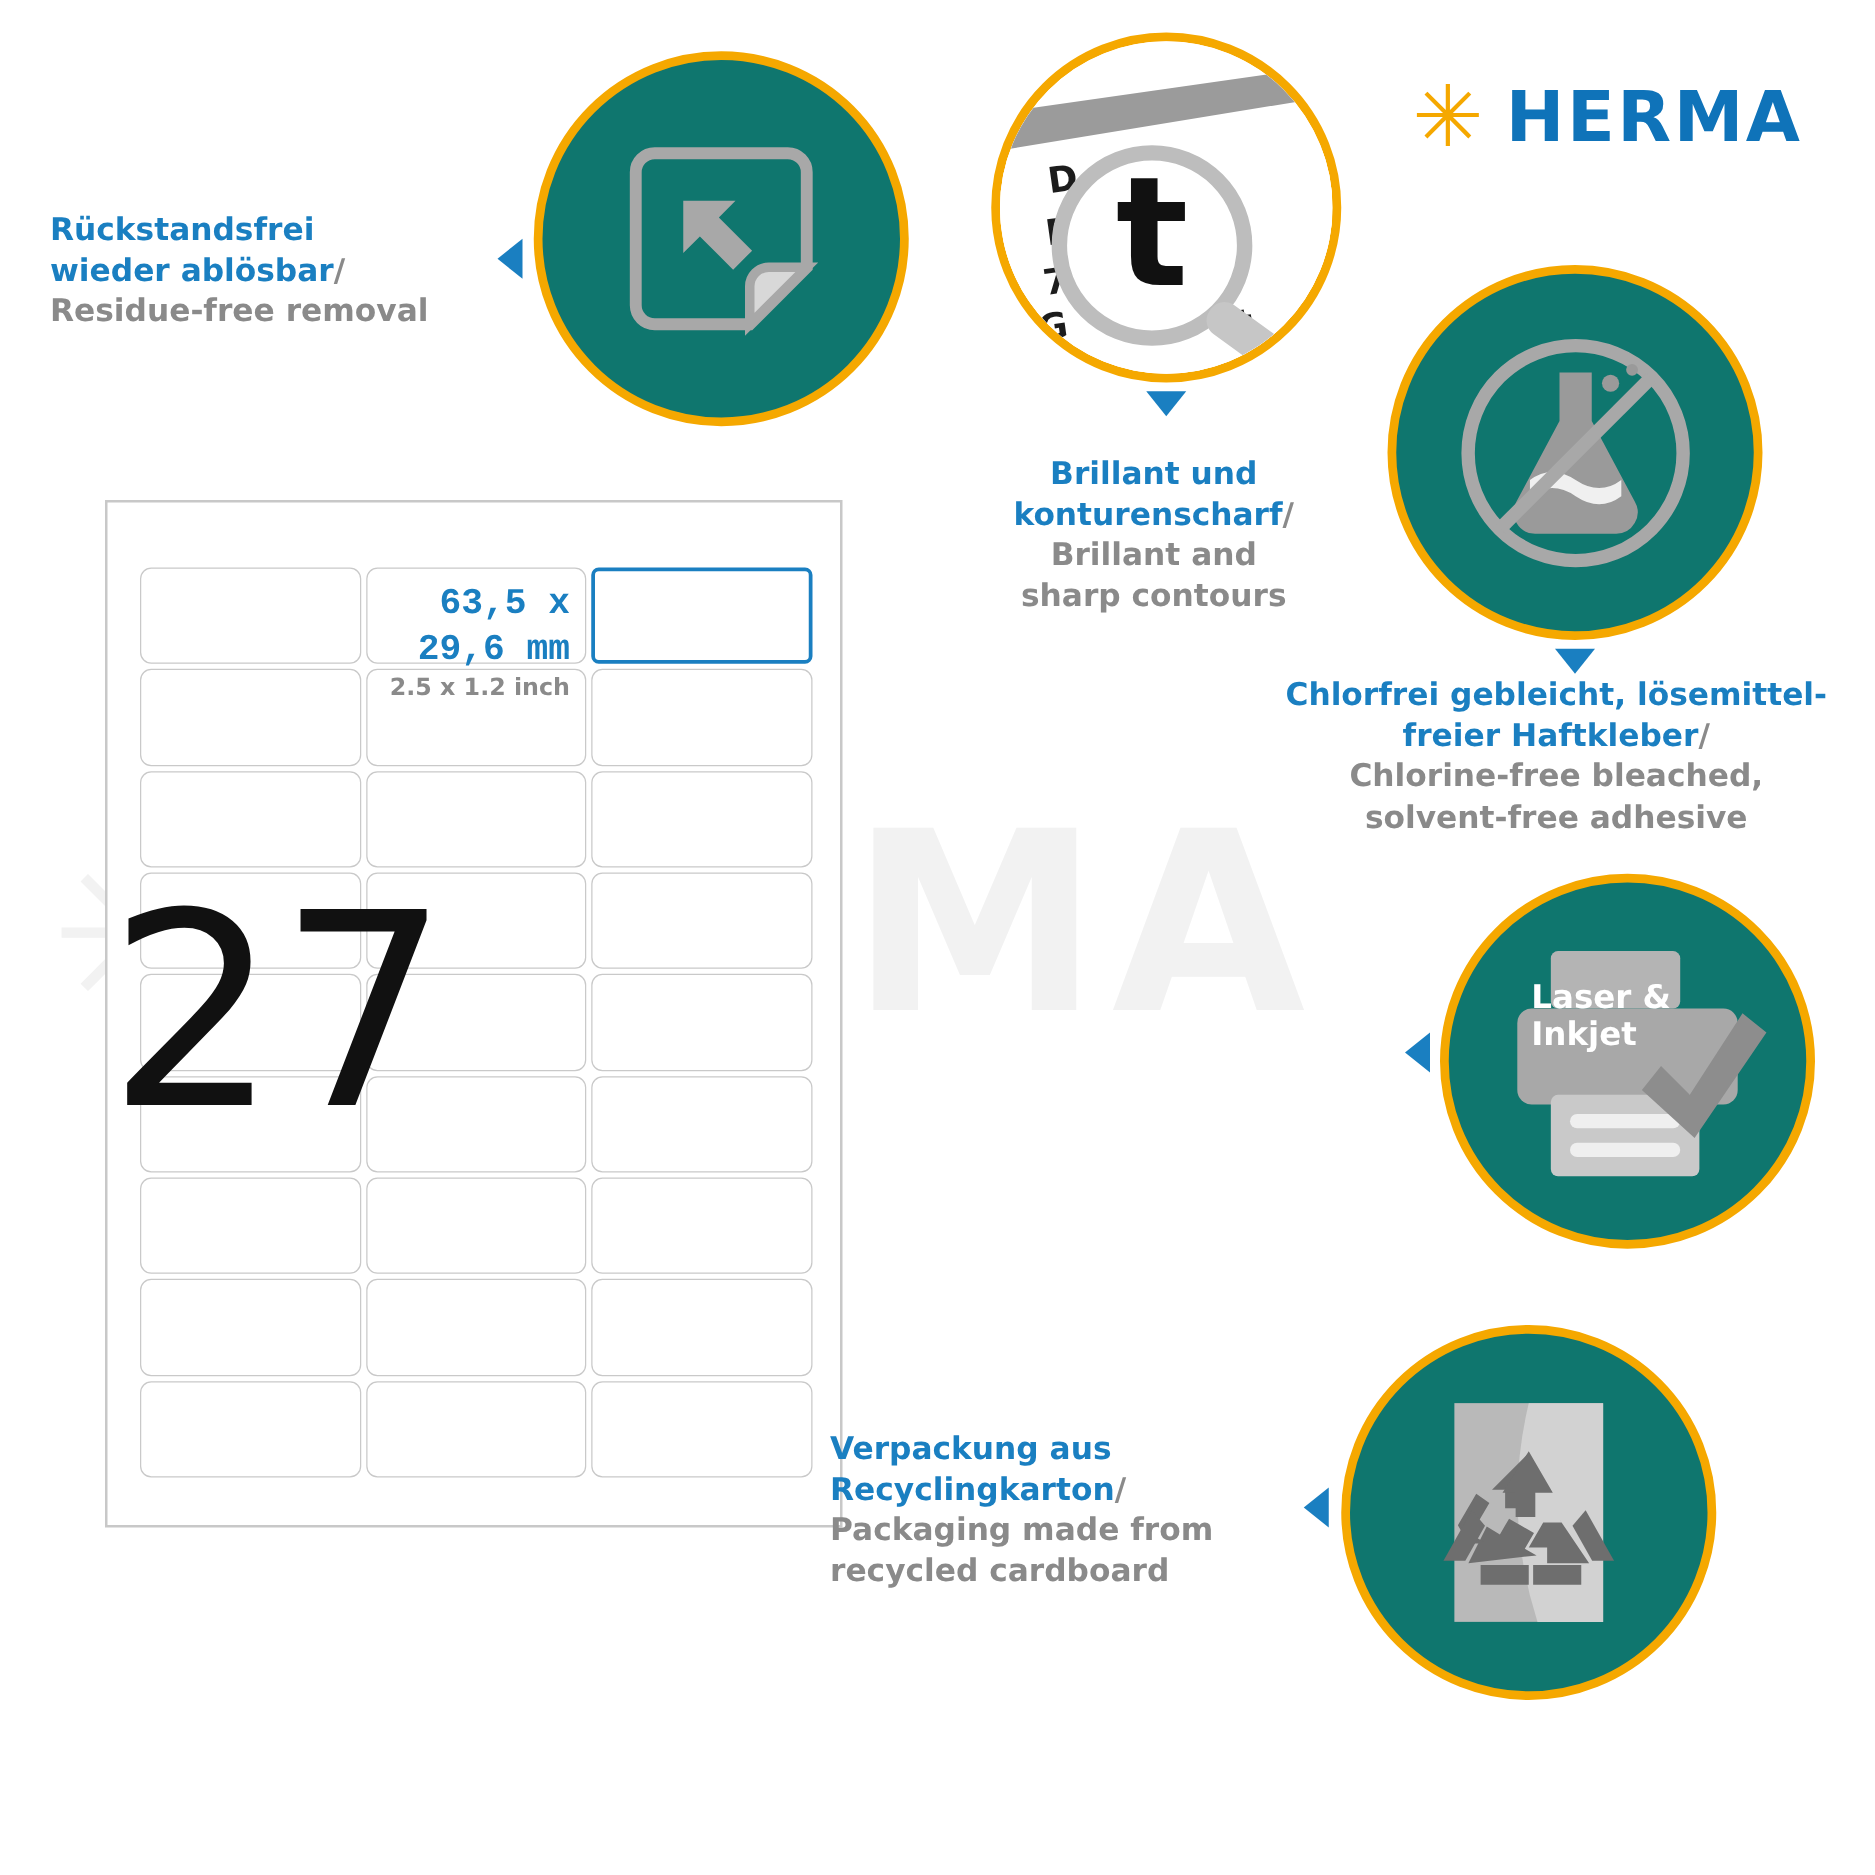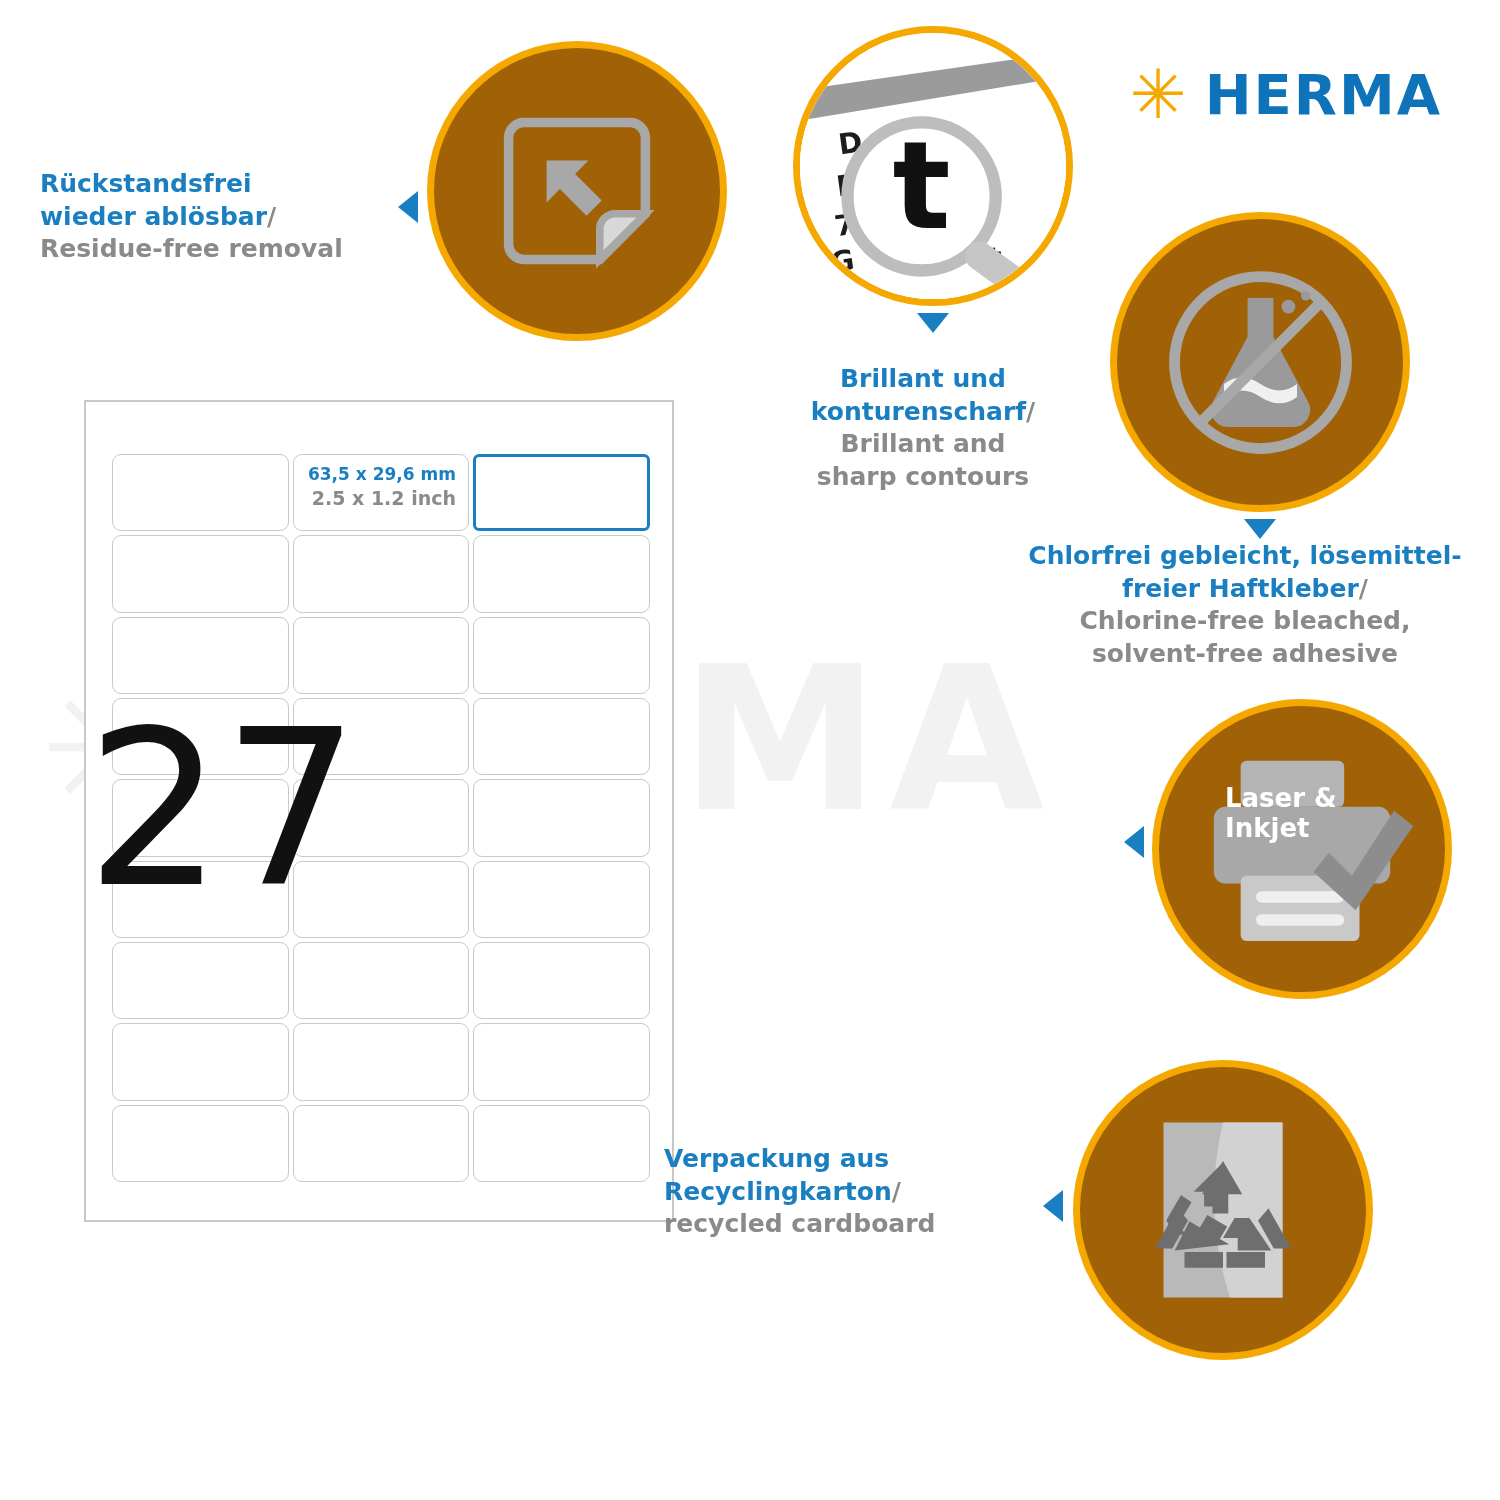--- a/index.html
+++ b/index.html
@@ -78,40 +78,40 @@
     border-radius:6px;
   }
   .dims {
     position:absolute;
     left:180px; top:62px;
     width:190px;
     text-align:right;
     z-index:4;
     line-height:1.28;
   }
-  .dims .mm { color:#1a7fc1; font-weight:bold; font-size:17px; }
+  .dims .mm { color:#1a7fc1; font-weight:bold; font-size:29px;font-family:Liberation Mono, monospace; }
   .dims .inch { color:#8a8a8a; font-weight:bold; font-size:19px; }
   .bignum {
     position:absolute;
     left:0; right:0; top:300px;
     text-align:left;
     font-size:215px;
     color:#111;
     font-weight:400;
     line-height:215px;
     z-index:3;
     font-family:"DejaVu Sans", sans-serif;
   }
 
   
   .circle {
     position:absolute;
     border-radius:50%;
     border:7px solid #f5a800;
-    background:#a16207;
+    background:#0f766e;
     overflow:hidden;
     z-index:3;
   }
   .circle .icon-wrap {
     position:absolute; inset:0;
     display:flex; align-items:center; justify-content:center;
   }
 
   
   .callout { position:absolute; z-index:4; line-height:1.3; }
@@ -300,16 +300,17 @@
           <path d="M38 84 h22 v9 h-22 z"></path>
           <path d="M62 84 h22 v9 h-22 z"></path>
         </g>
       </svg>
     </div>
   </div>
   <div class="tri tri-left" style="left:1043px; top:1190px;"></div>
   <div class="callout right-align" style="left:664px; top:1143px; width:332px;">
     <div class="de">Verpackung aus</div>
     <div class="de"><span>Recyclingkarton</span><span class="en">/</span></div>
+    <div class="en">Packaging made from</div>
     <div class="en">recycled cardboard</div>
   </div>
 
 </div>
 
 </body></html>

